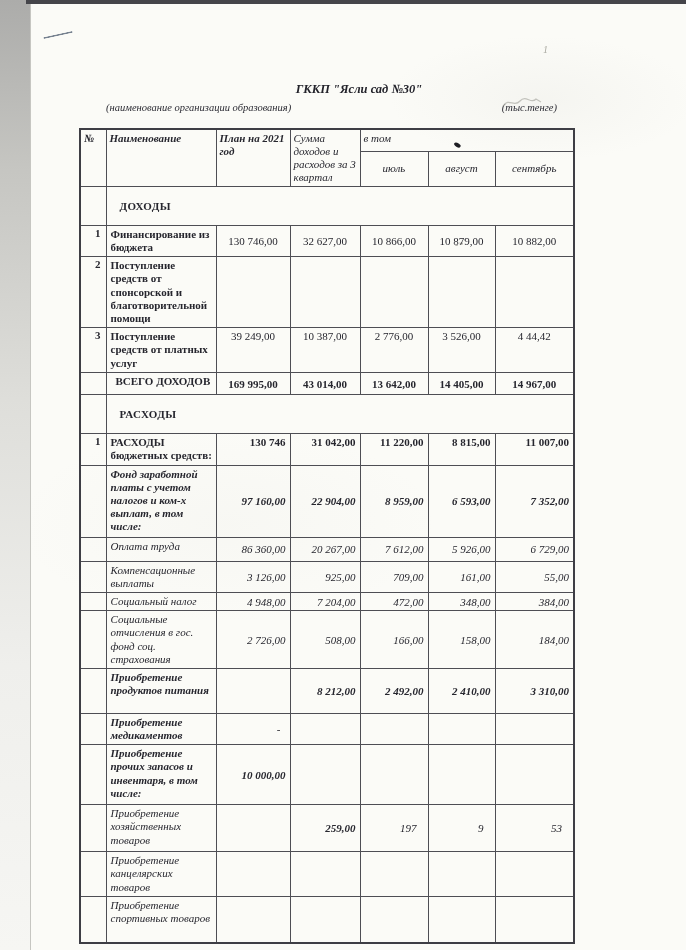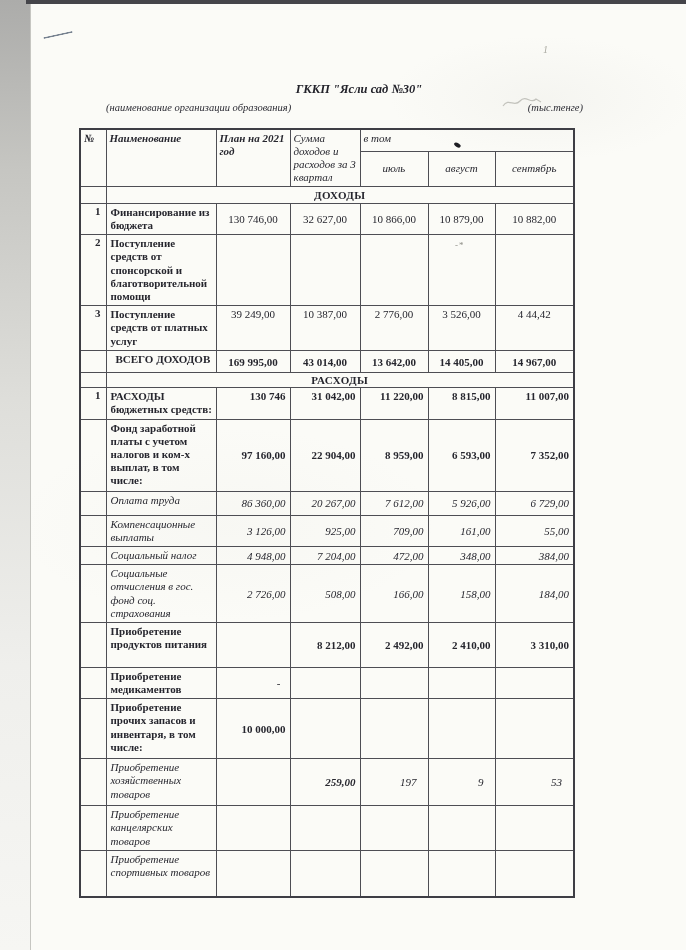--- a/index.html
+++ b/index.html
@@ -31,49 +31,49 @@
     position:absolute;top:56px;left:0;width:100%;text-align:center;
     font-family:"Liberation Sans","DejaVu Sans",sans-serif;
     font-weight:bold;font-style:italic;font-size:13px;color:#21212b;
     letter-spacing:0.1px;
   }
   .doc-subtitle{
     position:absolute;top:78px;left:0;width:100%;text-align:center;
     font-weight:bold;font-style:italic;font-size:12.5px;color:#23232b;
   }
   .caption-row{
-    position:absolute;top:98px;left:75px;right:104px;
+    position:absolute;top:98px;left:75px;right:130px;
     display:flex;justify-content:space-between;
     font-style:italic;font-size:10.5px;color:#2b2b33;text-align:center;
   }
   
   table.report{
     position:absolute;left:48px;top:124px;width:494px;
     border-collapse:collapse;table-layout:fixed;
     border:2px solid #3e3e45;
   }
   table.report td,table.report th{
     border:1px solid #4e4e54;
     font-size:11px;color:#26262e;
     overflow:hidden;
   }
   th{font-weight:normal;text-align:left;vertical-align:top;padding:2px 3px;line-height:1.18;}
   .th-bi{font-weight:bold;font-style:italic;}
   .th-i{font-style:italic;}
   .th-month{font-style:italic;text-align:center;vertical-align:middle;padding:2px;}
   td.section-label{
-    font-weight:bold;text-align:center;font-size:11.5px;padding:1px;
+    font-weight:bold;text-align:left;font-size:11.5px;padding:13px;
     letter-spacing:0.4px;vertical-align:middle;color:#20202a;
   }
   td.num{vertical-align:top;text-align:right;padding:1px 5px 0 1px;font-weight:bold;}
   td.nm{vertical-align:top;padding:2px 3px 2px 4px;line-height:1.2;}
   td.val{vertical-align:middle;padding:0 2px;color:#2b2b33;}
   .b{font-weight:bold;}
   .i{font-style:italic;}
-  .bi{font-weight:bold;}
+  .bi{font-weight:bold;font-style:italic;}
   .ctr{text-align:center;}
   .rt{text-align:right;padding-right:4px !important;}
   .pad{padding-right:11px !important;}
   .pad-sm{padding-right:9px !important;}
   .vtop{vertical-align:top !important;padding-top:2px !important;}
   .padl{padding-left:9px !important;}
   
   .pen-mark{
     position:absolute;left:12px;top:30px;width:30px;height:0;
     border-top:2.5px solid #76818f;border-radius:2px;

